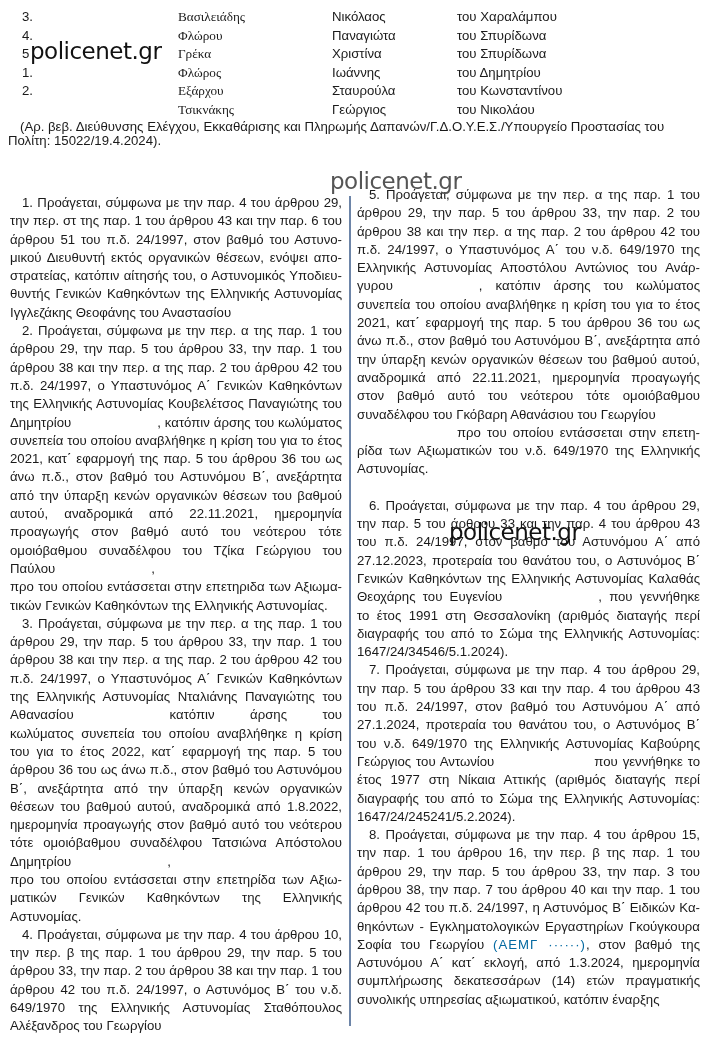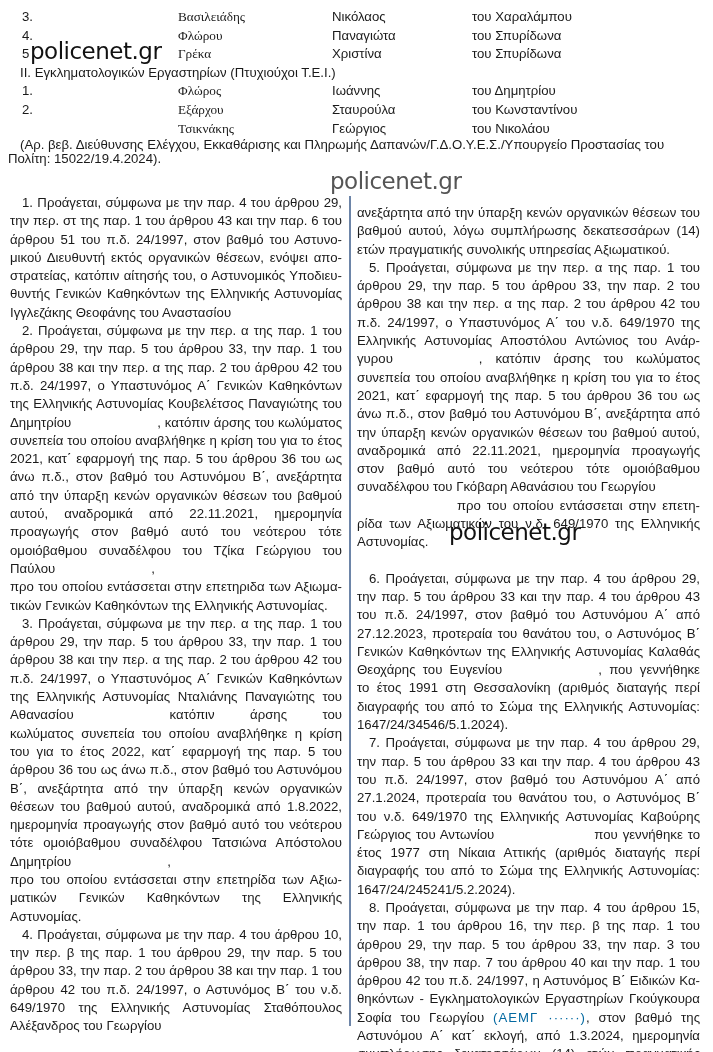--- a/index.html
+++ b/index.html
@@ -9,21 +9,21 @@
     color: #1a1a1a;
   }
   .page { position: absolute; left: 0; top: 0; width: 713px; height: 1052px; }
 
   
   .names { position: absolute; left: 22px; top: 8px; width: 680px; font-size: 13.2px; line-height: 18.6px; }
   .names .row { position: relative; height: 18.6px; white-space: nowrap; }
   .names .c-num { position: absolute; left: 0; }
   .names .c-sur { position: absolute; left: 156px; font-family: Liberation Serif, serif; }
   .names .c-first { position: absolute; left: 310px; }
-  .names .c-father { position: absolute; left: 450px; }
+  .names .c-father { position: absolute; left: 435px; }
   .names .section { position: relative; height: 18.6px; white-space: nowrap; }
   .names .ref { text-indent: 12px; margin-left: -14px; white-space: normal; width: 692px; line-height: 14px; }
 
   
   .col { position: absolute; top: 194px; font-size: 13.2px; line-height: 18.3px; text-align: justify; hyphens: manual; }
   .col-left { left: 10px; width: 332px; }
   .col-right { left: 357px; width: 343px; top: 186px; }
   .col p { margin: 0; text-indent: 12px; }
   .col p.cont { text-indent: 0; }
   .blank { display: inline-block; }
@@ -54,21 +54,20 @@
       <span class="c-sur">Φλώρου</span>
       <span class="c-first">Παναγιώτα</span>
       <span class="c-father">του Σπυρίδωνα</span>
     </div>
     <div class="row">
       <span class="c-num">5</span>
       <span class="c-sur">Γρέκα</span>
       <span class="c-first">Χριστίνα</span>
       <span class="c-father">του Σπυρίδωνα</span>
     </div>
-    <div class="section" style="margin-left:-2px">II. Εγκληματολογικών Εργαστηρίων (Πτυχιούχοι Τ.Ε.Ι.)</div>
     <div class="row">
       <span class="c-num">1.</span>
       <span class="c-sur">Φλώρος</span>
       <span class="c-first">Ιωάννης</span>
       <span class="c-father">του Δημητρίου</span>
     </div>
     <div class="row">
       <span class="c-num">2.</span>
       <span class="c-sur">Εξάρχου</span>
       <span class="c-first">Σταυρούλα</span>
@@ -86,21 +85,20 @@
   <div class="col col-left">
     <p>1. Προάγεται, σύμφωνα με την παρ. 4 του άρθρου 29, την περ. στ της παρ. 1 του άρθρου 43 και την παρ. 6 του άρθρου 51 του π.δ. 24/1997, στον βαθμό του Αστυνο­μικού Διευθυντή εκτός οργανικών θέσεων, ενόψει απο­στρατείας, κατόπιν αίτησής του, ο Αστυνομικός Υποδιευ­θυντής Γενικών Καθηκόντων της Ελληνικής Αστυνομίας Ιγγλεζάκης Θεοφάνης του Αναστασίου</p>
     <p><span>2. Προάγεται, σύμφωνα με την περ. α της παρ. 1 του άρθρου 29, την παρ. 5 του άρθρου 33, την παρ. 1 του άρθρου 38 και την περ. α της παρ. 2 του άρθρου 42 του π.δ. 24/1997, ο Υπαστυνόμος Α΄ Γενικών Καθηκόντων της Ελληνικής Αστυνομίας Κουβελέτσος Παναγιώτης του Δη­μητρίου</span><span class="blank" style="width:86px"></span><span>, κατόπιν άρσης του κωλύματος συνεπεία του οποίου αναβλήθηκε η κρίση του για το έτος 2021, κατ΄ εφαρμογή της παρ. 5 του άρθρου 36 του ως άνω π.δ., στον βαθμό του Αστυνόμου Β΄, ανεξάρτητα από την ύπαρξη κενών οργανικών θέσεων του βαθμού αυτού, αναδρομικά από 22.11.2021, ημερομηνία προαγωγής στον βαθμό αυτό του νεότερου τότε ομοιόβαθμου συνα­δέλφου του Τζίκα Γεώργιου του Παύλου</span><span class="blank" style="width:96px"></span><span>,</span><br><span>προ του οποίου εντάσσεται στην επετηριδα των Αξιωμα­τικών Γενικών Καθηκόντων της Ελληνικής Αστυνομίας.</span></p>
     <p><span>3. Προάγεται, σύμφωνα με την περ. α της παρ. 1 του άρθρου 29, την παρ. 5 του άρθρου 33, την παρ. 1 του άρθρου 38 και την περ. α της παρ. 2 του άρθρου 42 του π.δ. 24/1997, ο Υπαστυνόμος Α΄ Γενικών Καθηκόντων της Ελληνικής Αστυνομίας Νταλιάνης Παναγιώτης του Αθα­νασίου</span><span class="blank" style="width:96px"></span><span>κατόπιν άρσης του κωλύματος συνεπεία του οποίου αναβλήθηκε η κρίση του για το έτος 2022, κατ΄ εφαρμογή της παρ. 5 του άρθρου 36 του ως άνω π.δ., στον βαθμό του Αστυνόμου Β΄, ανεξάρτητα από την ύπαρξη κενών οργανικών θέσεων του βαθμού αυτού, αναδρομικά από 1.8.2022, ημερομηνία προαγωγής στον βαθμό αυτό του νεότερου τότε ομοιόβαθμου συναδέλ­φου Τατσιώνα Απόστολου Δημητρίου</span><span class="blank" style="width:96px"></span><span>,</span><br><span>προ του οποίου εντάσσεται στην επετηρίδα των Αξιω­ματικών Γενικών Καθηκόντων της Ελληνικής Αστυνομίας.</span></p>
     <p><span>4. Προάγεται, σύμφωνα με την παρ. 4 του άρθρου 10, την περ. β της παρ. 1 του άρθρου 29, την παρ. 5 του άρθρου 33, την παρ. 2 του άρθρου 38 και την παρ. 1 του άρθρου 42 του π.δ. 24/1997, ο Αστυνόμος Β΄ του ν.δ. 649/1970 της Ελληνικής Αστυνομίας Σταθόπουλος Αλέξανδρος του Γεωργίου</span><span class="blank" style="width:96px"></span></p>
   </div>
 
   <div class="divider"></div>
 
   <div class="col col-right">
-    <p class="cont" style="margin-top:18px">ανεξάρτητα από την ύπαρξη κενών οργανικών θέσεων του βαθμού αυτού, λόγω συμπλήρωσης δεκατεσσάρων (14) ετών πραγματικής συνολικής υπηρεσίας Αξιωμα­τικού.</p>
     <p><span>5. Προάγεται, σύμφωνα με την περ. α της παρ. 1 του άρθρου 29, την παρ. 5 του άρθρου 33, την παρ. 2 του άρθρου 38 και την περ. α της παρ. 2 του άρθρου 42 του π.δ. 24/1997, ο Υπαστυνόμος Α΄ του ν.δ. 649/1970 της Ελληνικής Αστυνομίας Αποστόλου Αντώνιος του Ανάρ­γυρου</span><span class="blank" style="width:86px"></span><span>, κατόπιν άρσης του κωλύματος συνεπεία του οποίου αναβλήθηκε η κρίση του για το έτος 2021, κατ΄ εφαρμογή της παρ. 5 του άρθρου 36 του ως άνω π.δ., στον βαθμό του Αστυνόμου Β΄, ανεξάρτητα από την ύπαρξη κενών οργανικών θέσεων του βαθμού αυτού, αναδρομικά από 22.11.2021, ημερομηνία προα­γωγής στον βαθμό αυτό του νεότερου τότε ομοιόβαθ­μου συναδέλφου του Γκόβαρη Αθανάσιου του Γεωργίου</span><br><span class="blank" style="width:100px"></span><span>προ του οποίου εντάσσεται στην επετη­ρίδα των Αξιωματικών του ν.δ. 649/1970 της Ελληνικής Αστυνομίας.</span></p>
     <p style="margin-top:18px"><span>6. Προάγεται, σύμφωνα με την παρ. 4 του άρθρου 29, την παρ. 5 του άρθρου 33 και την παρ. 4 του άρθρου 43 του π.δ. 24/1997, στον βαθμό του Αστυνόμου Α΄ από 27.12.2023, προτεραία του θανάτου του, ο Αστυνόμος Β΄ Γενικών Καθηκόντων της Ελληνικής Αστυνομίας Καλαθάς Θεοχάρης του Ευγενίου</span><span class="blank" style="width:96px"></span><span>, που γεννήθηκε το έτος 1991 στη Θεσσαλονίκη (αριθμός διαταγής περί διαγραφής του από το Σώμα της Ελληνικής Αστυνομίας: 1647/24/34546/5.1.2024).</span></p>
     <p><span>7. Προάγεται, σύμφωνα με την παρ. 4 του άρθρου 29, την παρ. 5 του άρθρου 33 και την παρ. 4 του άρθρου 43 του π.δ. 24/1997, στον βαθμό του Αστυνόμου Α΄ από 27.1.2024, προτεραία του θανάτου του, ο Αστυνόμος Β΄ του ν.δ. 649/1970 της Ελληνικής Αστυνομίας Καβούρης Γεώργιος του Αντωνίου</span><span class="blank" style="width:100px"></span><span>που γεννήθηκε το έτος 1977 στη Νίκαια Αττικής (αριθμός διαταγής περί διαγραφής του από το Σώμα της Ελληνικής Αστυνομίας: 1647/24/245241/5.2.2024).</span></p>
     <p><span>8. Προάγεται, σύμφωνα με την παρ. 4 του άρθρου 15, την παρ. 1 του άρθρου 16, την περ. β της παρ. 1 του άρθρου 29, την παρ. 5 του άρθρου 33, την παρ. 3 του άρθρου 38, την παρ. 7 του άρθρου 40 και την παρ. 1 του άρθρου 42 του π.δ. 24/1997, η Αστυνόμος Β΄ Ειδικών Κα­θηκόντων - Εγκληματολογικών Εργαστηρίων Γκούγκου­ρα Σοφία του Γεωργίου</span> <span class="redact">(ΑΕΜΓ ······)</span><span>, στον βαθμό της Αστυνόμου Α΄ κατ΄ εκλογή, από 1.3.2024, ημερομηνία συμπλήρωσης δεκατεσσάρων (14) ετών πραγματικής συνολικής υπηρεσίας αξιωματικού, κατόπιν έναρξης</span></p>
   </div>
 
   <div class="wm wm-top">policenet.gr</div>
   <div class="wm wm-mid">policenet.gr</div>
   <div class="wm wm-right">policenet.gr</div>
 </div>

